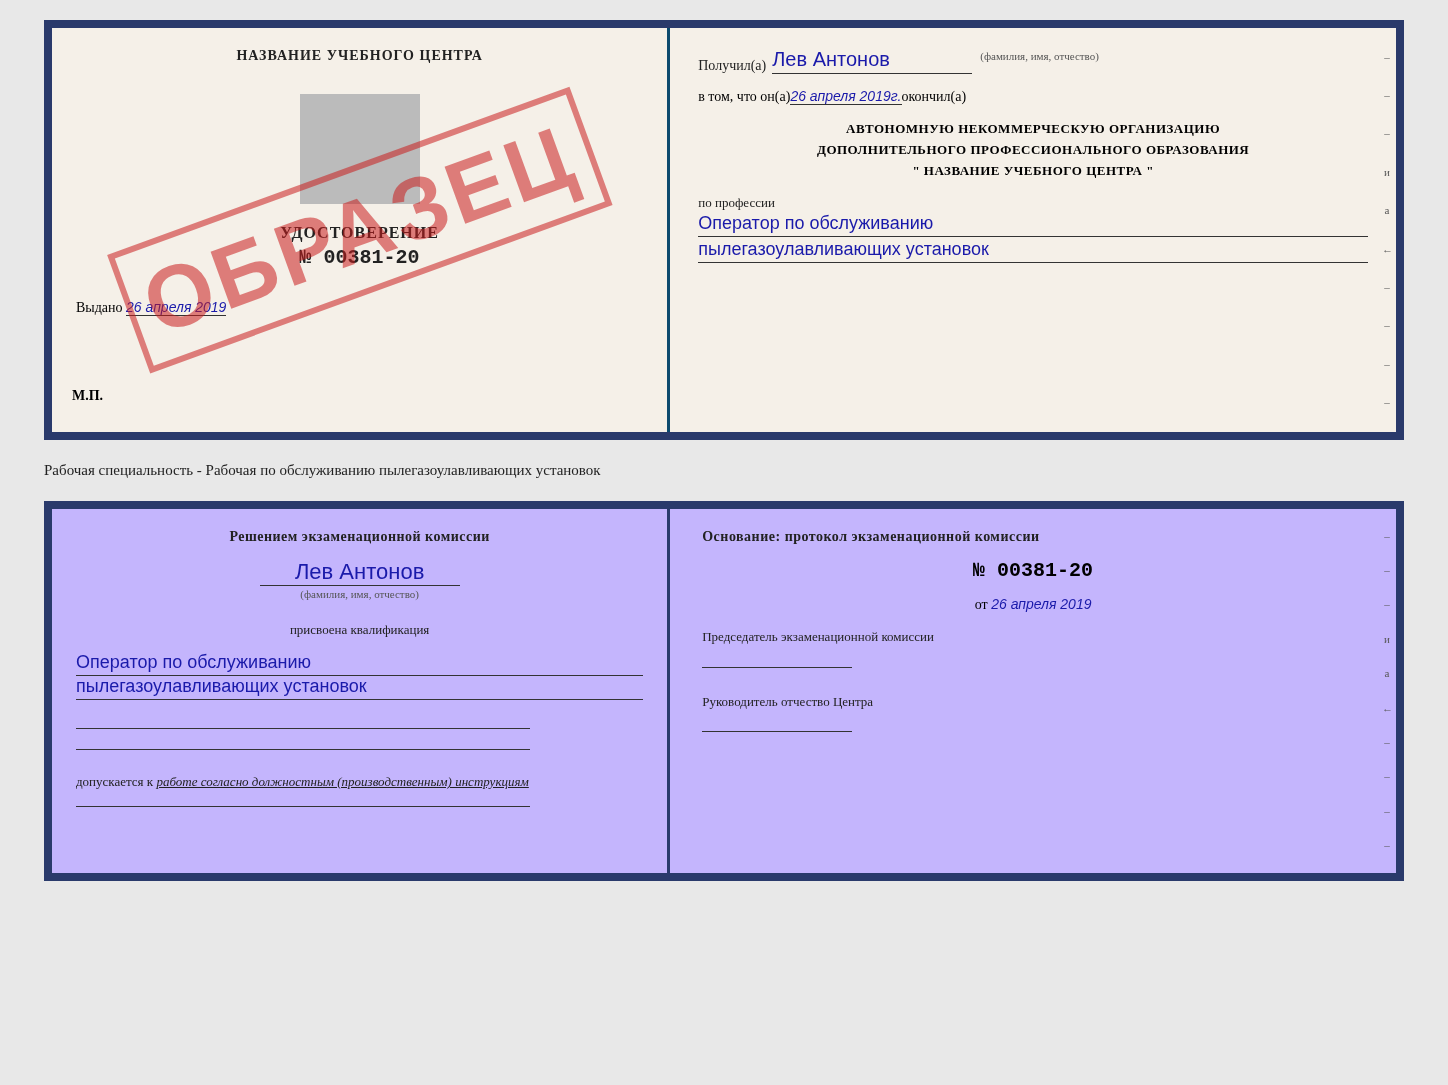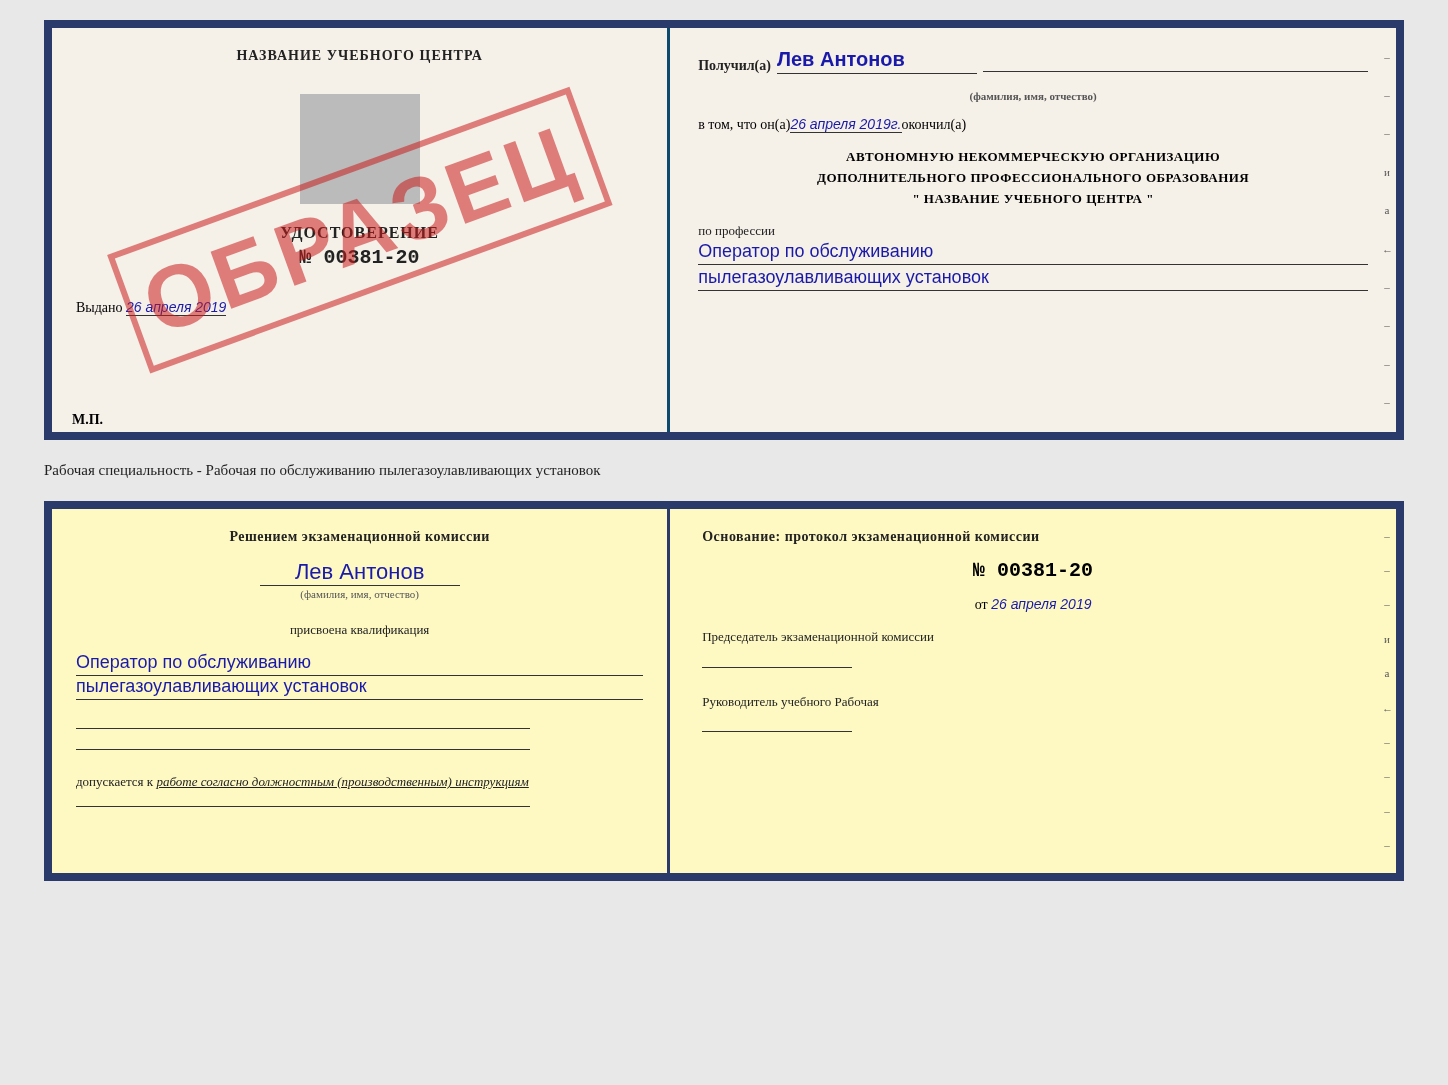--- a/index.html
+++ b/index.html
@@ -110,21 +110,21 @@
 
     .vydano-line {
       font-size: 14px;
       margin-top: 30px;
       text-align: left;
       width: 100%;
     }
 
     .mp-line {
       position: absolute;
-      bottom: 4px;
+      bottom: 28px;
       left: 20px;
       font-size: 14px;
       font-weight: bold;
     }
 
     
     .poluchil-row {
       display: flex;
       align-items: flex-end;
       gap: 6px;
@@ -223,21 +223,21 @@
       font-size: 15px;
       color: #222;
       padding: 6px 0;
       text-align: left;
     }
 
     
     .certificate-bottom {
       display: flex;
       border: 8px solid #2a3a6b;
-      background: #fef9c3;
+      background: #c4b5fd;
       width: 100%;
       min-height: 380px;
     }
 
     .cert-bottom-left {
       width: 46%;
       border-right: 3px solid #2a3a6b;
       padding: 20px 24px;
       display: flex;
       flex-direction: column;
@@ -390,21 +390,21 @@
       <div class="vydano-line">
         <span>Выдано</span>
         <span class="date-handwritten">26 апреля 2019</span>
       </div>
 
       <div class="mp-line">М.П.</div>
     </div>
 
     <div class="cert-right">
 
-      <div style="display:flex; flex-direction:column; gap:14px;font-weight:bold;">
+      <div style="display:flex; gap:2px;">
         <div class="poluchil-row">
           <span class="poluchil-label">Получил(а)</span>
           <span class="handwritten-name">Лев Антонов</span>
           <span class="dash-line"></span>
         </div>
         <span class="fio-label">(фамилия, имя, отчество)</span>
       </div>
 
       <div class="vtom-row">
         <span>в том, что он(а)</span>
@@ -481,21 +481,21 @@
         <span>от</span>
         <span class="ot-date-handwritten">26 апреля 2019</span>
       </div>
 
       <div class="predsedatel-block">
         <div>Председатель экзаменационной комиссии</div>
         <div class="signature-line"></div>
       </div>
 
       <div class="rukovoditel-block">
-        <div>Руководитель учебного Рабочая</div>
+        <div>Руководитель отчество Центра</div>
         <div class="signature-line"></div>
       </div>
 
       <div class="bottom-right-side-lines">
         <span class="side-char">–</span>
         <span class="side-char">–</span>
         <span class="side-char">–</span>
         <span class="side-char">и</span>
         <span class="side-char">а</span>
         <span class="side-char">←</span>

